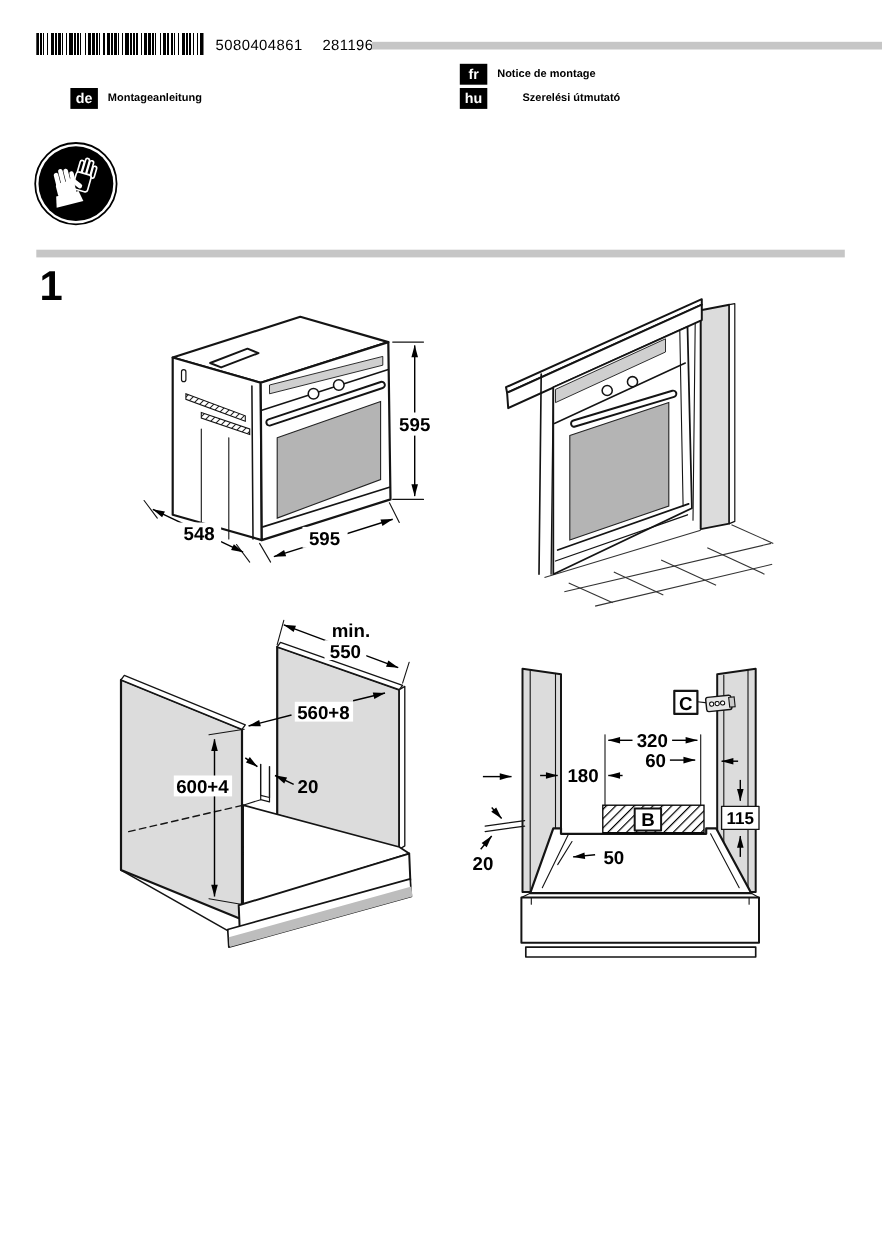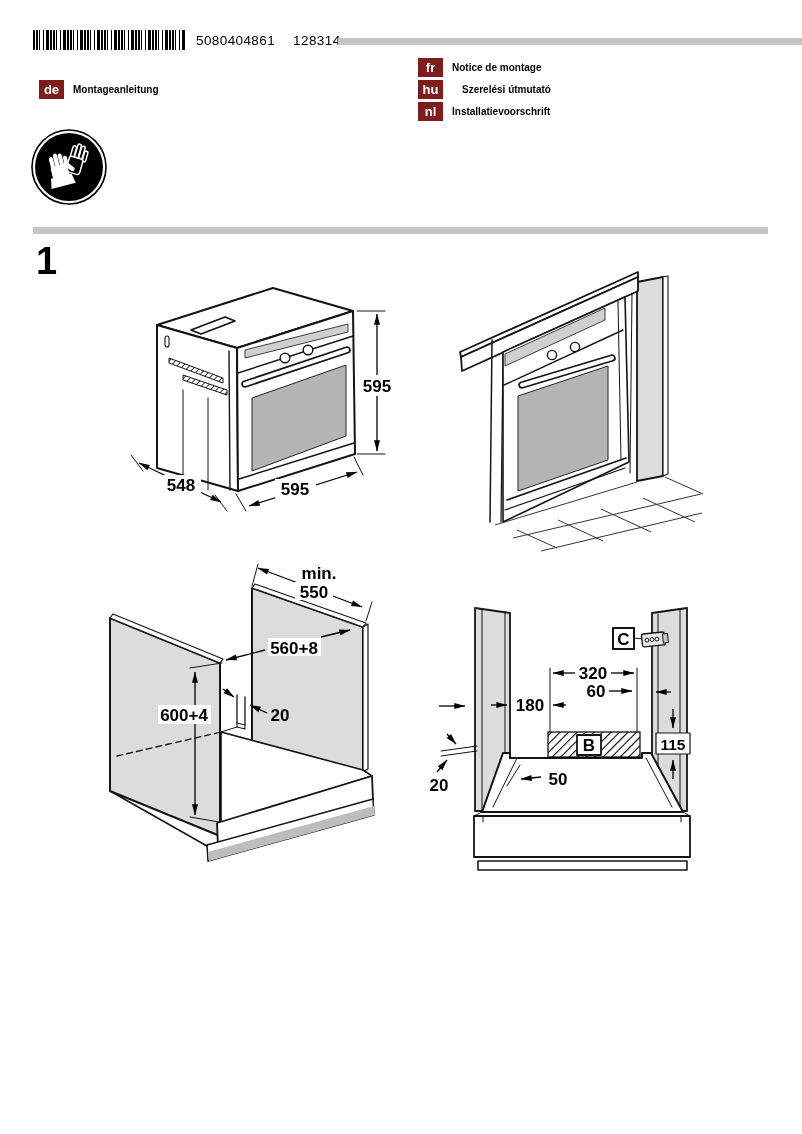--- a/index.html
+++ b/index.html
@@ -9,65 +9,61 @@
   
   #barcode{left:33px;top:30px;width:152px;height:20px;
     background:repeating-linear-gradient(90deg,#000 0 2px,#fff 2px 3px,#000 3px 5px,#fff 5px 6px,#000 6px 7px,#fff 7px 10px,#000 10px 11px,#fff 11px 13px,#000 13px 16px,#fff 16px 17px);}
   #codes{left:196px;top:33px;font-size:13.5px;letter-spacing:.4px;white-space:nowrap;}
   #codes span{margin-right:18px;}
   .graybar{background:#c6c6c6;height:6.5px;}
   #bar-top{left:338px;top:38px;width:464px;}
   #bar-mid{left:33px;top:227px;width:735px;}
   .langrow{display:flex;align-items:center;height:22px;}
   .badge{display:inline-flex;justify-content:center;align-items:center;width:25px;height:19px;
-         background:#7f1d1d;color:#fff;font-weight:bold;font-size:13px;flex:none;}
+         background:#000000;color:#fff;font-weight:bold;font-size:13px;flex:none;}
   .langlabel{font-weight:bold;font-size:10px;margin-left:9px;white-space:nowrap;}
-  #lang-de{left:25px;top:78px;padding-left:14px;}
+  #lang-de{left:50px;top:78px;padding-left:14px;}
   #langs-right{left:418px;top:56px;}
-  #langs-right .indent{margin-left:19px;text-align:right;}
+  #langs-right .indent{margin-left:32px;text-align:right;}
   #section-1{left:36px;top:242px;font-size:38px;font-weight:bold;line-height:1;}
   
   svg{position:absolute;overflow:visible;}
   svg .ln{stroke:#141414;fill:none;stroke-linecap:round;stroke-linejoin:round;}
   svg .fw{fill:#fff;stroke:#141414;stroke-linejoin:round;}
   svg .fg{fill:#dcdcdc;stroke:#141414;stroke-linejoin:round;}
   svg .thin{stroke-width:1;}
   svg .dimln{stroke:#000;stroke-width:1.3;fill:none;}
   svg text{font-family:"Liberation Sans",sans-serif;font-weight:bold;fill:#000;}
   .dim{font-size:17px;}
   .dimsm{font-size:15.5px;}
 </style>
 </head>
 <body>
 
 <div id="page">
 
   <div id="barcode" class="abs"></div>
   <div id="codes" class="abs">
-    <span>5080404861</span><span>128314</span>
+    <span>5080404861</span><span>281196</span>
   </div>
   <div id="bar-top" class="abs graybar"></div>
 
   <div id="lang-de" class="abs langrow">
     <span class="badge">de</span>
     <span class="langlabel">Montageanleitung</span>
   </div>
   <div id="langs-right" class="abs">
     <div class="langrow">
       <span class="badge">fr</span>
       <span class="langlabel">Notice de montage</span>
     </div>
     <div class="langrow">
       <span class="badge">hu</span>
       <span class="langlabel indent">Szerelési útmutató</span>
     </div>
-    <div class="langrow">
-      <span class="badge">nl</span>
-      <span class="langlabel">Installatievoorschrift</span>
-    </div>
   </div>
 
   <svg class="abs" style="left:30px;top:128px;" width="78" height="78" viewBox="0 0 78 78">
     <circle cx="39" cy="39" r="37" fill="none" stroke="#000" stroke-width="1.6"></circle>
     <circle cx="39" cy="39" r="34" fill="#000"></circle>
 
     <g transform="translate(47,34) rotate(16)" fill="#000" stroke="#fff" stroke-width="1.5">
       <rect x="-8" y="-15" width="3.6" height="13" rx="1.8"></rect>
       <rect x="-3.8" y="-18" width="3.6" height="16" rx="1.8"></rect>
       <rect x="0.4" y="-17" width="3.6" height="15" rx="1.8"></rect>

